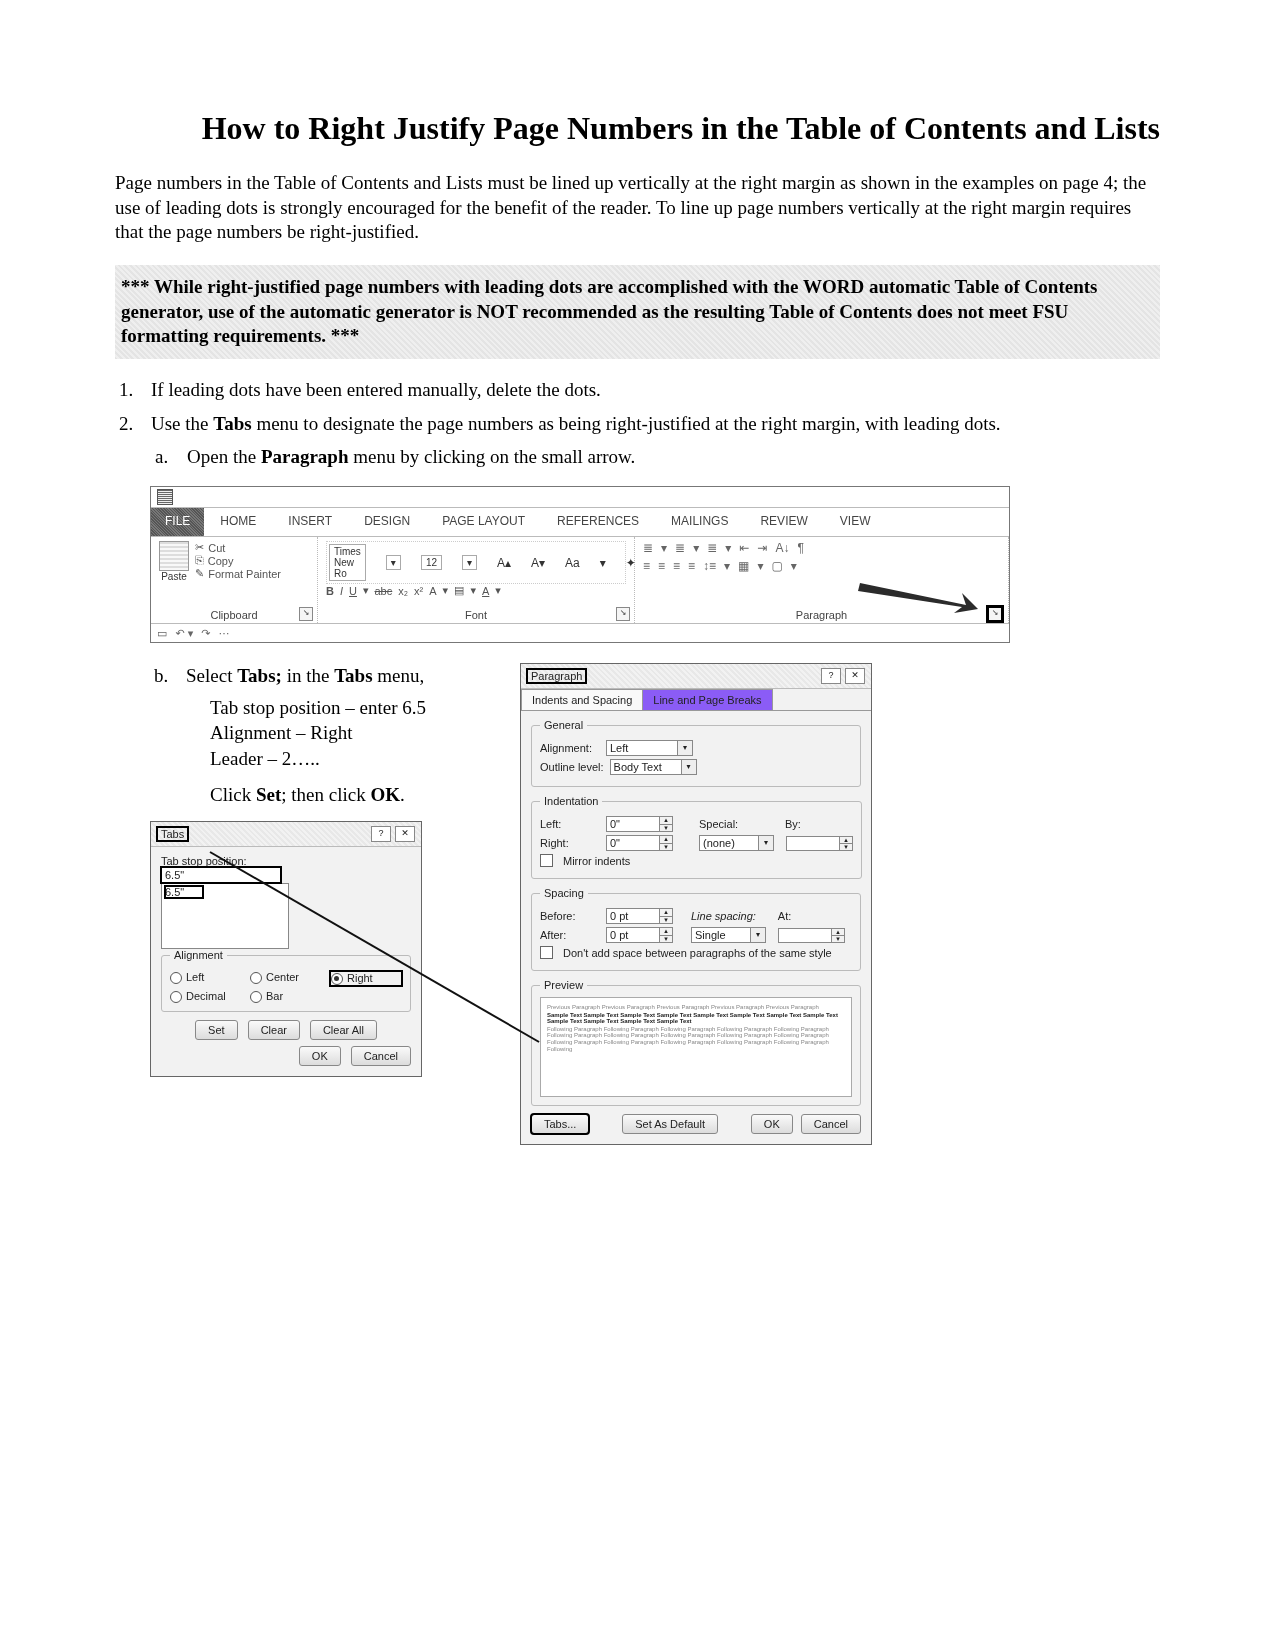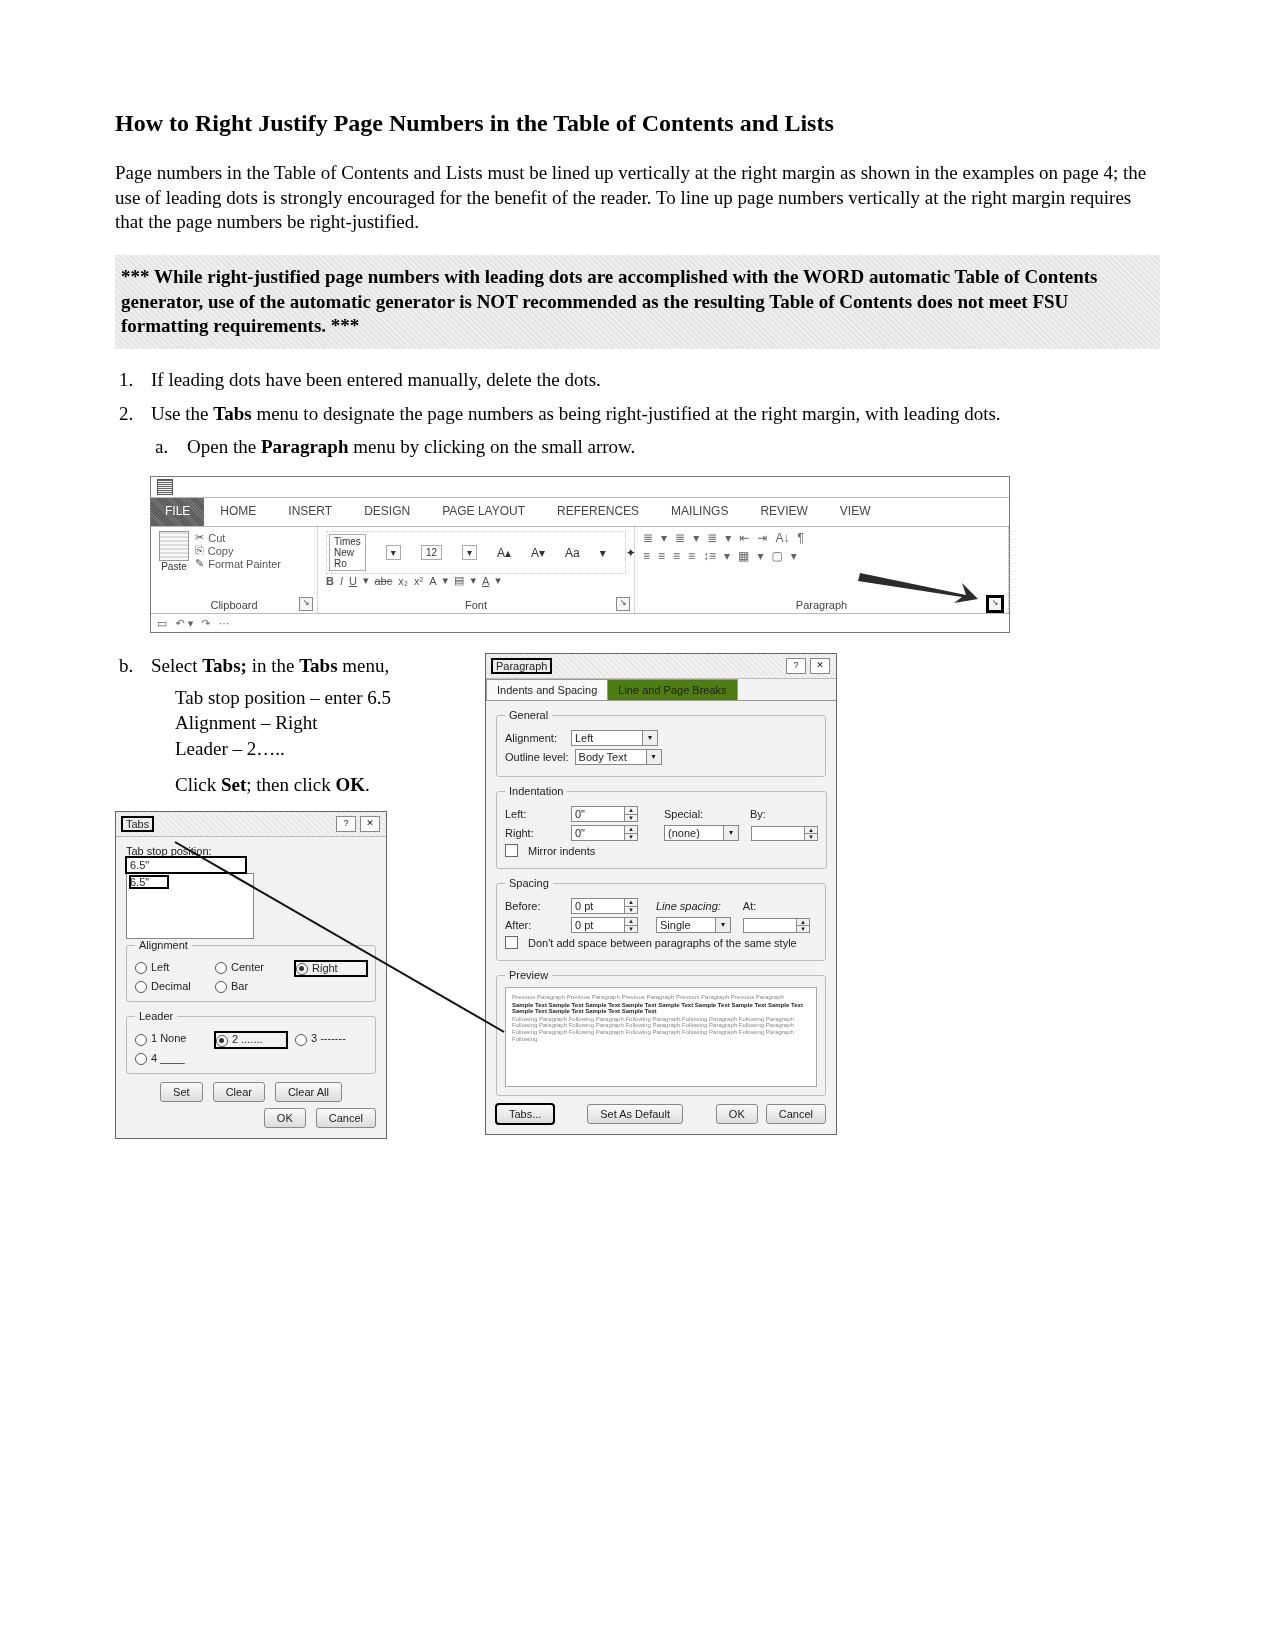--- a/index.html
+++ b/index.html
@@ -5,22 +5,22 @@
     body {
       font-family: "Times New Roman", Times, serif;
       font-size: 19px;
       width: 1275px;
       margin: 0;
       padding: 110px 115px 80px 115px;
       box-sizing: border-box;
       color: #000;
     }
     h1 {
-      text-align: left;
-      font-size: 24px;
+      text-align: right;
+      font-size: 32px;
       font-weight: bold;
       margin: 0 0 24px 0;
     }
     p.intro {
       margin: 0 0 20px 0;
       line-height: 1.3;
     }
     .highlighted {
       background: repeating-linear-gradient(45deg, #e4e4e4, #e4e4e4 2px, #efefef 2px, #efefef 4px);
       font-weight: bold;
@@ -136,20 +136,21 @@
     .arrow-overlay{
       position:absolute; right:-6px; bottom:-4px; width:140px; height:50px; pointer-events:none;
     }
     .quick-bottom{height:18px;border-top:1px solid #bbb;display:flex;align-items:center;gap:8px;padding-left:6px;font-size:11px;color:#666;}
 
     
     .lower-row {
       display:flex;
       gap: 30px;
       align-items:flex-start;
+      margin-left: 35px;
     }
     .lower-left {width: 340px; position:relative;}
     .sub-b-text { line-height:1.35; }
     .sub-b-text .indent { margin-left: 60px; display:block;}
     .sub-b-label { position:relative; padding-left:36px; margin-bottom:6px;}
     .sub-b-label::before{content:"b."; position:absolute; left:4px;}
 
     
     .dialog {
       border:1px solid #666;
@@ -191,21 +192,21 @@
     
     .tabs-dialog{width:270px;margin-top:14px;}
     .tabs-dialog .list{border:1px solid #888;background:#fff;height:60px;width:120px;padding:2px 3px;font-size:11px;}
     .align-grid{display:grid;grid-template-columns:repeat(3,1fr);gap:4px 8px;margin-top:4px;}
     .leader-grid{display:grid;grid-template-columns:repeat(3,1fr);gap:4px 8px;margin-top:4px;}
 
     
     .para-dialog{width:350px;}
     .para-tabs{display:flex;border-bottom:1px solid #999;margin:-8px -10px 8px -10px;}
     .para-tabs .ptab{padding:4px 10px;border:1px solid #999;border-bottom:none;background:#f9f9f9;font-size:11px;margin-right:-1px;}
-    .para-tabs .ptab.inactive{background:#4d7c0f;}
+    .para-tabs .ptab.inactive{background:#8b5cf6;}
     .preview-box{border:1px solid #aaa;background:#fff;height:86px;padding:6px;font-size:6px;color:#888;line-height:1.1;overflow:hidden;}
     .preview-box div{margin-bottom:1px;}
 
     
     .hl{outline:2px solid #000;outline-offset:-1px;}
 
     
     .connect-line{
       position:absolute;
       border-top:2px solid #111;
@@ -376,29 +377,20 @@
           <legend>Alignment</legend>
           <div class="align-grid">
             <label><span class="radio"></span><span>Left</span></label>
             <label><span class="radio"></span><span>Center</span></label>
             <label class="hl" style="padding:1px;"><span class="radio checked"></span><span>Right</span></label>
             <label><span class="radio"></span><span>Decimal</span></label>
             <label><span class="radio"></span><span>Bar</span></label>
           </div>
         </fieldset>
 
-        <fieldset>
-          <legend>Leader</legend>
-          <div class="leader-grid">
-            <label><span class="radio"></span><span>1 None</span></label>
-            <label class="hl" style="padding:1px;"><span class="radio checked"></span><span>2 .......</span></label>
-            <label><span class="radio"></span><span>3 -------</span></label>
-            <label><span class="radio"></span><span>4 ____</span></label>
-          </div>
-        </fieldset>
 
         <div class="btnrow" style="justify-content:center;">
           <span class="btn">Set</span>
           <span class="btn">Clear</span>
           <span class="btn">Clear All</span>
         </div>
         <div class="btnrow">
           <span class="btn">OK</span>
           <span class="btn">Cancel</span>
         </div>

